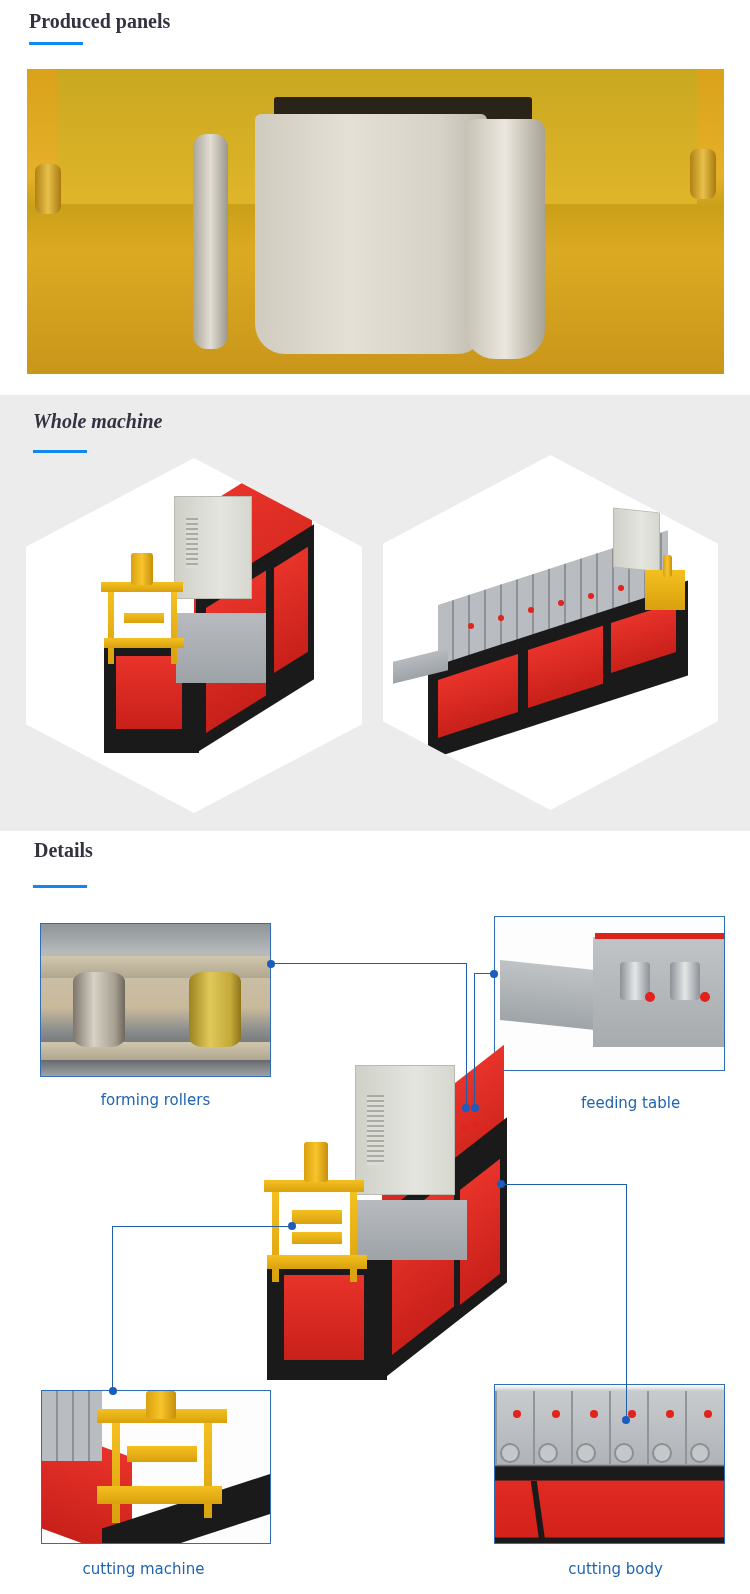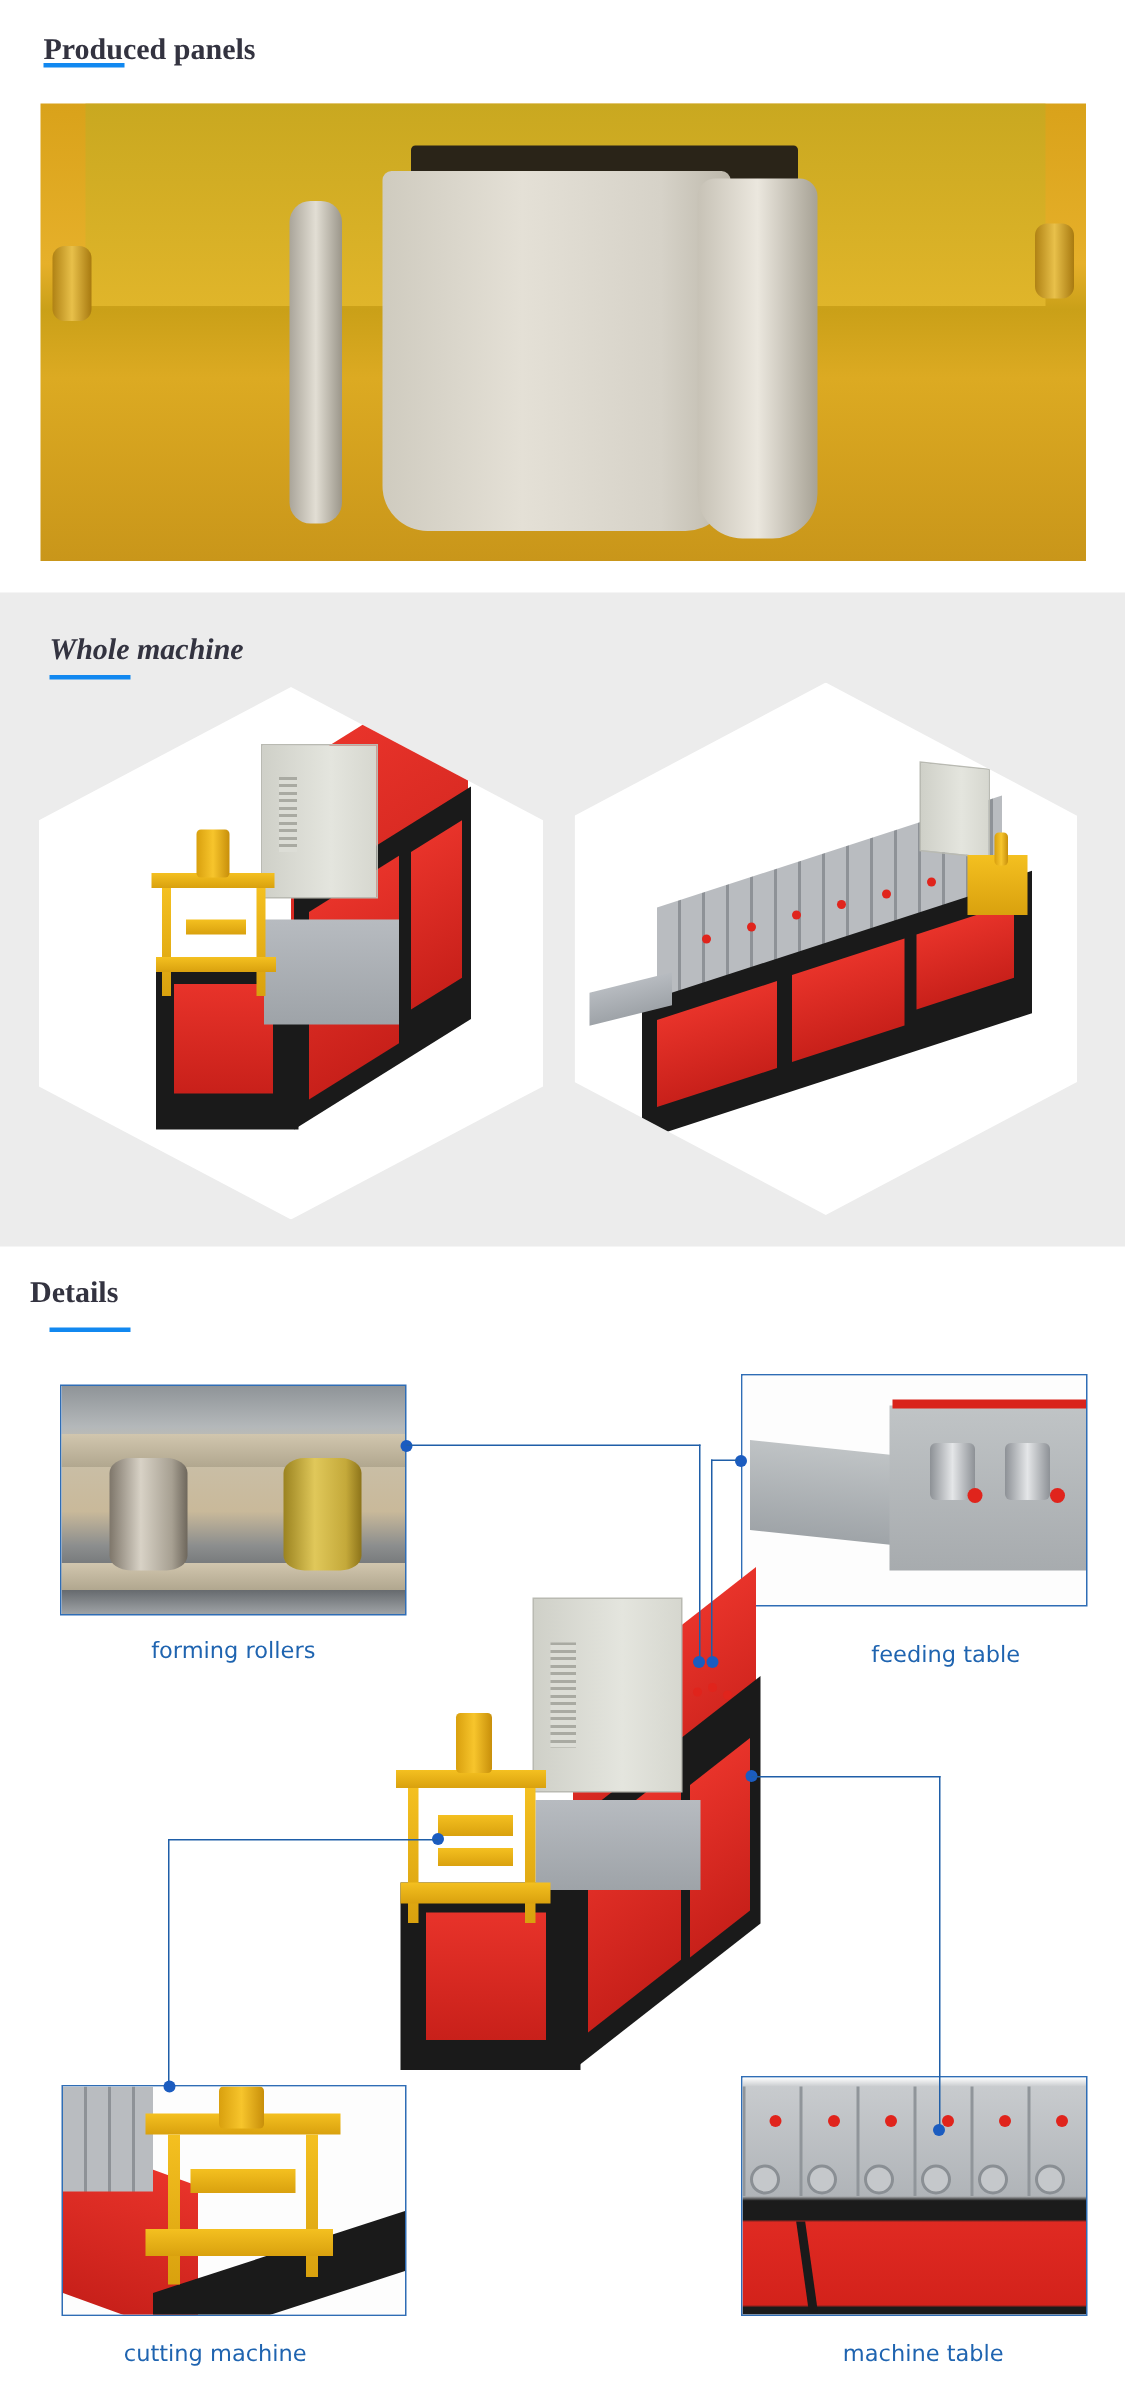--- a/index.html
+++ b/index.html
@@ -1,17 +1,17 @@
 <!DOCTYPE html>
 <html><head>
 <meta charset="utf-8">
 <style>
   * { box-sizing: border-box; margin: 0; padding: 0; }
   body { width: 750px; height: 1594px; background: #ffffff; position: relative; overflow: hidden; font-family: "Liberation Sans", sans-serif; }
-  .section-title { position: absolute; font-family: "Liberation Serif", serif; font-weight: bold; font-size: 20px; color: #333340; margin-top: 12px; }
+  .section-title { position: absolute; font-family: "Liberation Serif", serif; font-weight: bold; font-size: 20px; color: #333340; }
   .title-bar { position: absolute; height: 3px; width: 54px; background: #1188f0; }
   .photo { position: absolute; overflow: hidden; }
 
   
   .panel-photo { left: 27px; top: 69px; width: 697px; height: 305px;
     background: linear-gradient(180deg, #d9a21a 0%, #e6b02a 35%, #caa018 45%, #dcaa22 60%, #c9961a 100%); }
   .panel-photo .bracket-top { position:absolute; left:30px; top:0; width:640px; height:135px;
     background: linear-gradient(180deg,#c9a820,#e0b52a); }
   .panel-photo .slot { position:absolute; left:247px; top:28px; width:258px; height:25px; background:#2a2418; border-radius:3px; }
   .panel-photo .strip { position:absolute; left:228px; top:45px; width:232px; height:240px;
@@ -114,21 +114,21 @@
     <div class="m-cyl" style="left:280px; top:100px; width:9px; height:22px;"></div>
     <div class="m-knob" style="left:85px; top:168px;"></div>
     <div class="m-knob" style="left:115px; top:160px;"></div>
     <div class="m-knob" style="left:145px; top:152px;"></div>
     <div class="m-knob" style="left:175px; top:145px;"></div>
     <div class="m-knob" style="left:205px; top:138px;"></div>
     <div class="m-knob" style="left:235px; top:130px;"></div>
   </div>
 </div>
 
-<div class="section-title" style="left:20px; top:839px;">Details</div>
+<div class="section-title" style="left:34px; top:839px;">Details</div>
 <div class="title-bar" style="left:33px; top:885px;"></div>
 
 <div class="detail-frame" style="left:40px; top:923px; width:231px; height:154px;" title="Close-up of forming rollers">
   <div class="fr-bg"></div>
   <div class="fr-bar" style="top:32px; height:22px;"></div>
   <div class="fr-bar" style="top:118px; height:18px;"></div>
   <div class="fr-roll" style="left:32px; top:48px; width:52px; height:75px; background: linear-gradient(90deg,#7e766a,#d8d2c6 40%,#a7a092 80%,#6e675c);"></div>
   <div class="fr-roll" style="left:148px; top:48px; width:52px; height:75px; background: linear-gradient(90deg,#9b8320,#e0c85a 40%,#c4a93a 80%,#8d741a);"></div>
 </div>
 <div class="detail-label" style="left:40px; top:1091px; width:231px;">forming rollers</div>
@@ -196,21 +196,21 @@
   <div class="mb-disc" style="left:157px; top:58px; width:20px; height:20px;"></div>
   <div class="mb-disc" style="left:195px; top:58px; width:20px; height:20px;"></div>
   <div class="m-knob" style="left:18px; top:25px; width:8px; height:8px;"></div>
   <div class="m-knob" style="left:57px; top:25px; width:8px; height:8px;"></div>
   <div class="m-knob" style="left:95px; top:25px; width:8px; height:8px;"></div>
   <div class="m-knob" style="left:133px; top:25px; width:8px; height:8px;"></div>
   <div class="m-knob" style="left:171px; top:25px; width:8px; height:8px;"></div>
   <div class="m-knob" style="left:209px; top:25px; width:8px; height:8px;"></div>
   <div class="m-base" style="left:40px; top:96px; width:6px; height:60px; transform:skewX(8deg);"></div>
 </div>
-<div class="detail-label" style="left:500px; top:1560px; width:231px;">machine table</div>
+<div class="detail-label" style="left:500px; top:1560px; width:231px;">cutting body</div>
 
 <div class="dot" style="left:267px; top:960px;"></div>
 <div class="conn" style="left:271px; top:963px; width:196px; height:1px;"></div>
 <div class="conn" style="left:466px; top:963px; width:1px; height:146px;"></div>
 <div class="dot" style="left:462px; top:1104px;"></div>
 
 <div class="dot" style="left:490px; top:970px;"></div>
 <div class="conn" style="left:474px; top:973px; width:18px; height:1px;"></div>
 <div class="conn" style="left:474px; top:973px; width:1px; height:136px;"></div>
 <div class="dot" style="left:471px; top:1104px;"></div>

